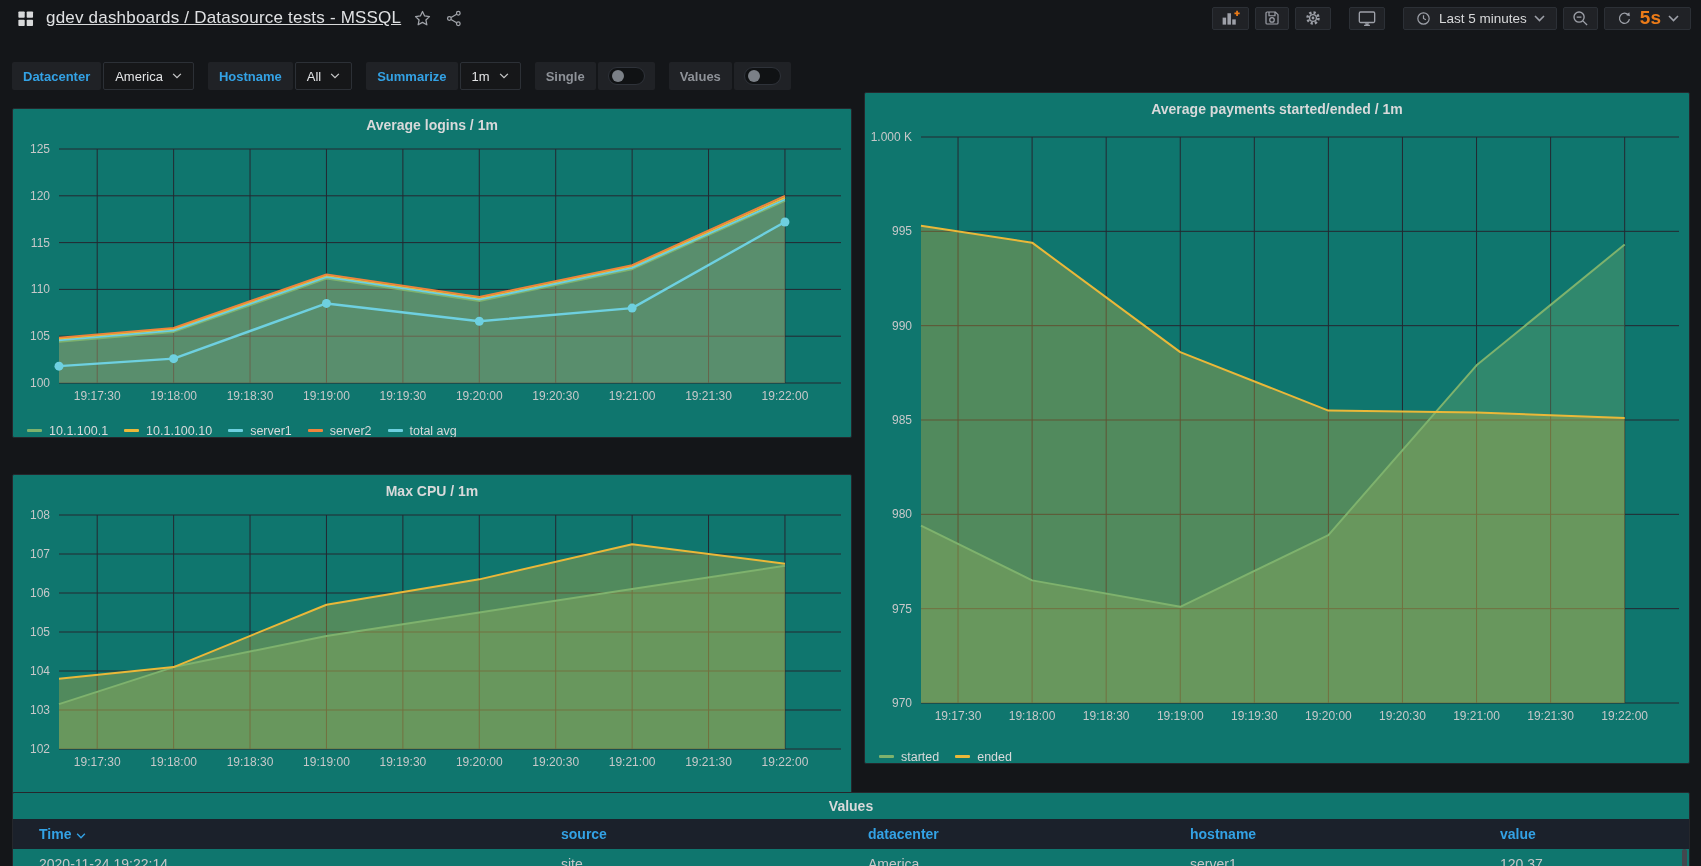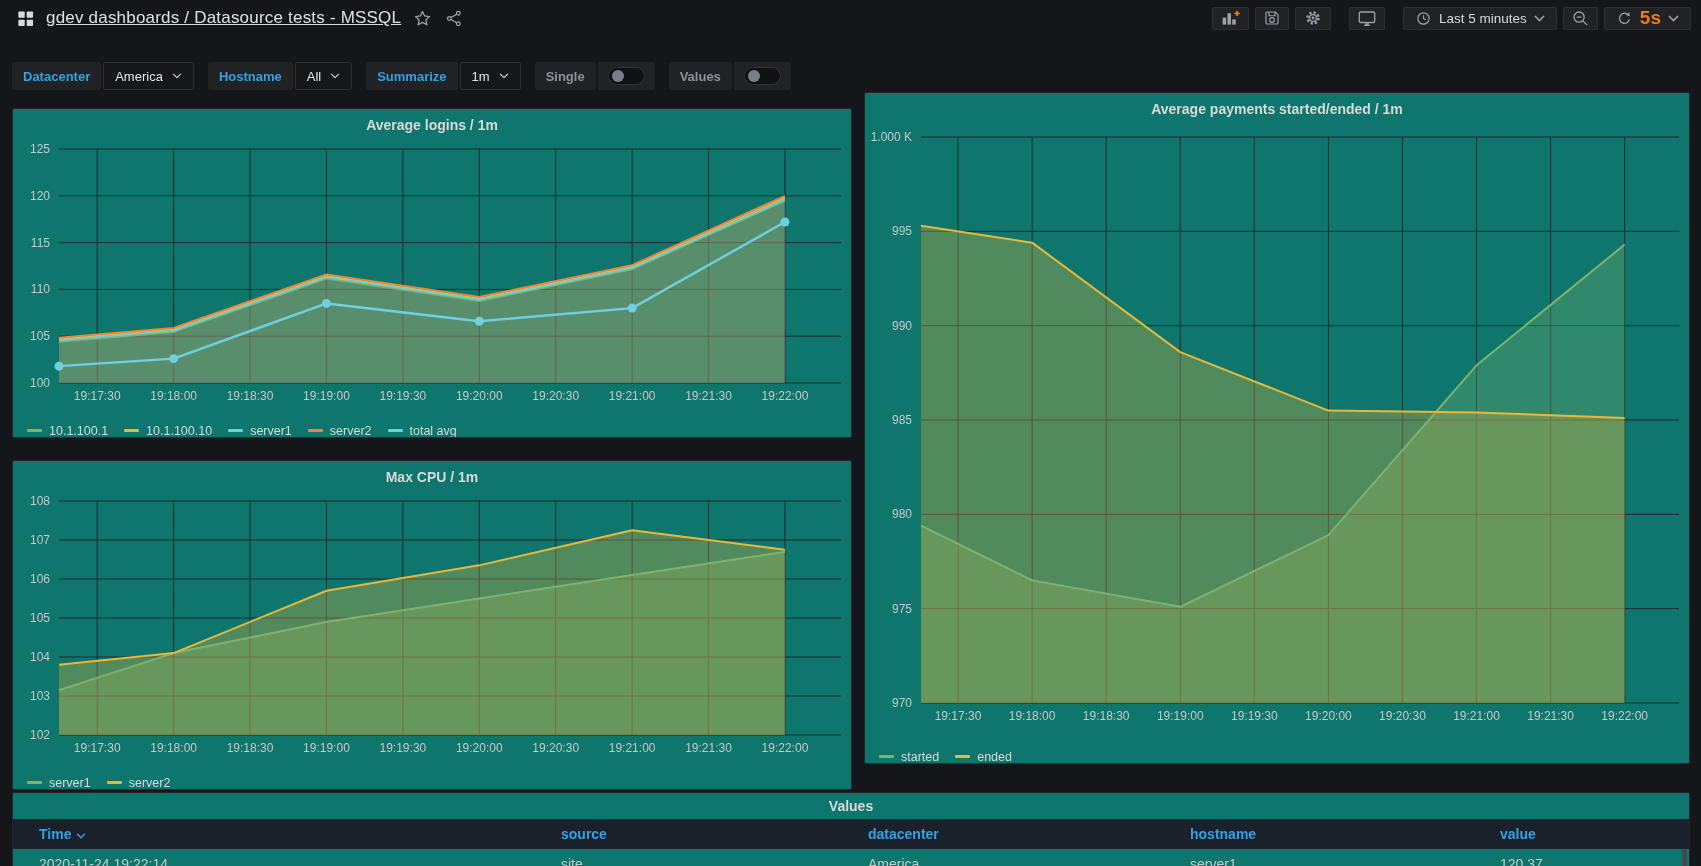--- a/index.html
+++ b/index.html
@@ -26,21 +26,21 @@
   .label-chip.blue{color:#33a2e5;}
   .label-chip.dim{color:#8e9298;}
   .value-chip{background:#161719;border:1px solid #2c3036;color:#e3e4e6;font-weight:500;gap:9px;cursor:pointer;}
   .toggle-chip{background:#202226;cursor:pointer;padding:0 10px;}
   .pill{width:37px;height:18px;border-radius:10px;background:#101214;border:1px solid #2e3239;position:relative;display:inline-block;}
   .knob{position:absolute;left:3px;top:2px;width:12px;height:12px;border-radius:50%;background:#7b8087;}
 
   
   .panel{position:absolute;background:#0f766e;border:1px solid #25272c;border-radius:2px;overflow:hidden;}
   #panel-logins{left:12px;top:108px;width:840px;height:330px;}
-  #panel-cpu{left:12px;top:460px;width:840px;height:330px;}
+  #panel-cpu{left:12px;top:474px;width:840px;height:330px;}
   #panel-payments{left:864px;top:92px;width:826px;height:672px;}
   #panel-values{left:12px;top:792px;width:1678px;height:130px;}
   .panel-title{height:32px;line-height:32px;text-align:center;font-size:14px;font-weight:700;color:#d8d9da;}
   .chart-area{display:block;}
   svg text{font-family:"Liberation Sans",sans-serif;}
   .legend{display:flex;align-items:center;gap:16px;padding:3px 0 0 14px;height:24px;}
   .legend-item{display:inline-flex;align-items:center;gap:7px;font-size:12.5px;color:#d8d9da;cursor:pointer;}
   .swatch{width:15px;height:3px;border-radius:1px;display:inline-block;}
 
   

